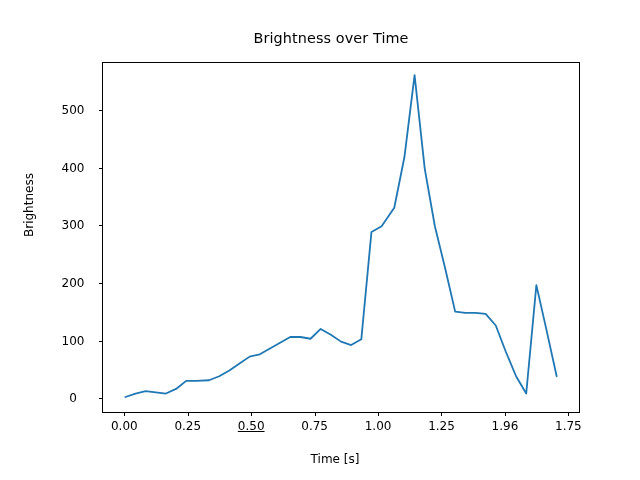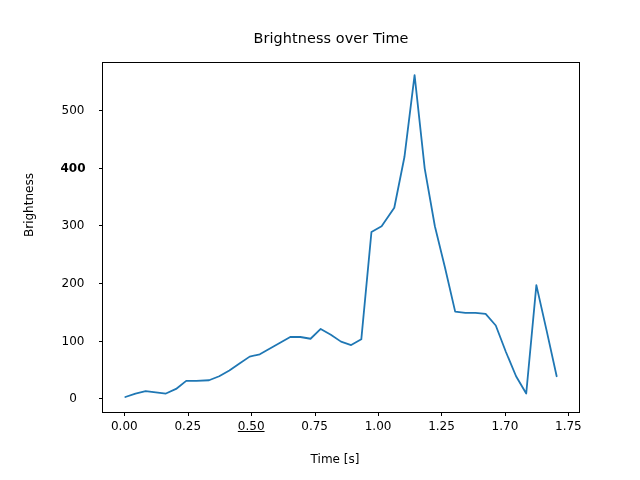--- a/index.html
+++ b/index.html
@@ -112,37 +112,37 @@
   <div id="tick-layer">
       <div class="tick-mark ytick-mark" style="top: 398.31px;"></div>
       <div class="tick-label ytick-label" style="top: 398.31px; left: 52px; width: 42px;">0</div>
       <div class="tick-mark ytick-mark" style="top: 340.62px;"></div>
       <div class="tick-label ytick-label" style="top: 340.62px; left: 52px; width: 42px;">100</div>
       <div class="tick-mark ytick-mark" style="top: 282.94px;"></div>
       <div class="tick-label ytick-label" style="top: 282.94px; left: 52px; width: 42px;">200</div>
       <div class="tick-mark ytick-mark" style="top: 225.25px;"></div>
       <div class="tick-label ytick-label" style="top: 225.25px; left: 52px; width: 42px;">300</div>
       <div class="tick-mark ytick-mark" style="top: 167.57px;"></div>
-      <div class="tick-label ytick-label" style="top: 167.57px; left: 52px; width: 42px; font-weight: bold;">400</div>
+      <div class="tick-label ytick-label" style="top: 167.57px; left: 52px; width: 42px;">400</div>
       <div class="tick-mark ytick-mark" style="top: 109.88px;"></div>
       <div class="tick-label ytick-label" style="top: 109.88px; left: 52px; width: 42px;">500</div>
       <div class="tick-mark xtick-mark" style="left: 124.33px;"></div>
       <div class="tick-label xtick-label" style="left: 124.33px; top: 419px;">0.00</div>
       <div class="tick-mark xtick-mark" style="left: 187.76px;"></div>
       <div class="tick-label xtick-label" style="left: 187.76px; top: 419px;">0.25</div>
       <div class="tick-mark xtick-mark" style="left: 251.19px;"></div>
       <div class="tick-label xtick-label" style="left: 251.19px; top: 419px; text-decoration: underline;">0.50</div>
       <div class="tick-mark xtick-mark" style="left: 314.63px;"></div>
       <div class="tick-label xtick-label" style="left: 314.63px; top: 419px;">0.75</div>
       <div class="tick-mark xtick-mark" style="left: 378.06px;"></div>
       <div class="tick-label xtick-label" style="left: 378.06px; top: 419px;">1.00</div>
       <div class="tick-mark xtick-mark" style="left: 441.49px;"></div>
       <div class="tick-label xtick-label" style="left: 441.49px; top: 419px;">1.25</div>
       <div class="tick-mark xtick-mark" style="left: 504.93px;"></div>
-      <div class="tick-label xtick-label" style="left: 504.93px; top: 419px;">1.70</div>
+      <div class="tick-label xtick-label" style="left: 504.93px; top: 419px;">1.96</div>
       <div class="tick-mark xtick-mark" style="left: 568.36px;"></div>
       <div class="tick-label xtick-label" style="left: 568.36px; top: 419px;">1.75</div>
     </div>
 
   <div id="axes">
     <svg id="plot-svg" viewBox="0 0 476 349" preserveAspectRatio="none">
       <polyline id="data-line" fill="none" stroke="#1f77b4" stroke-width="1.8" stroke-linejoin="round" stroke-linecap="round" points="22.33,334.00 32.48,330.54 42.63,328.23 52.78,329.39 62.93,330.54 73.07,325.93 83.22,317.85 93.37,317.85 106.06,317.27 116.21,313.23 126.36,307.47 136.51,300.54 146.66,293.62 156.81,291.31 166.96,285.55 177.10,279.78 187.25,274.01 197.40,274.01 207.55,275.74 217.70,265.93 227.85,271.70 238.00,278.62 248.15,282.08 258.30,276.32 268.45,169.02 278.60,163.25 291.28,144.79 301.43,94.03 311.58,12.11 321.73,105.57 331.88,163.25 342.03,204.79 352.18,248.63 362.33,249.78 372.48,249.78 382.63,250.93 392.78,262.47 402.93,289.01 413.07,313.23 423.22,330.54 433.37,222.09 443.52,267.09 453.67,313.23"></polyline>
     </svg>
   </div>
 

